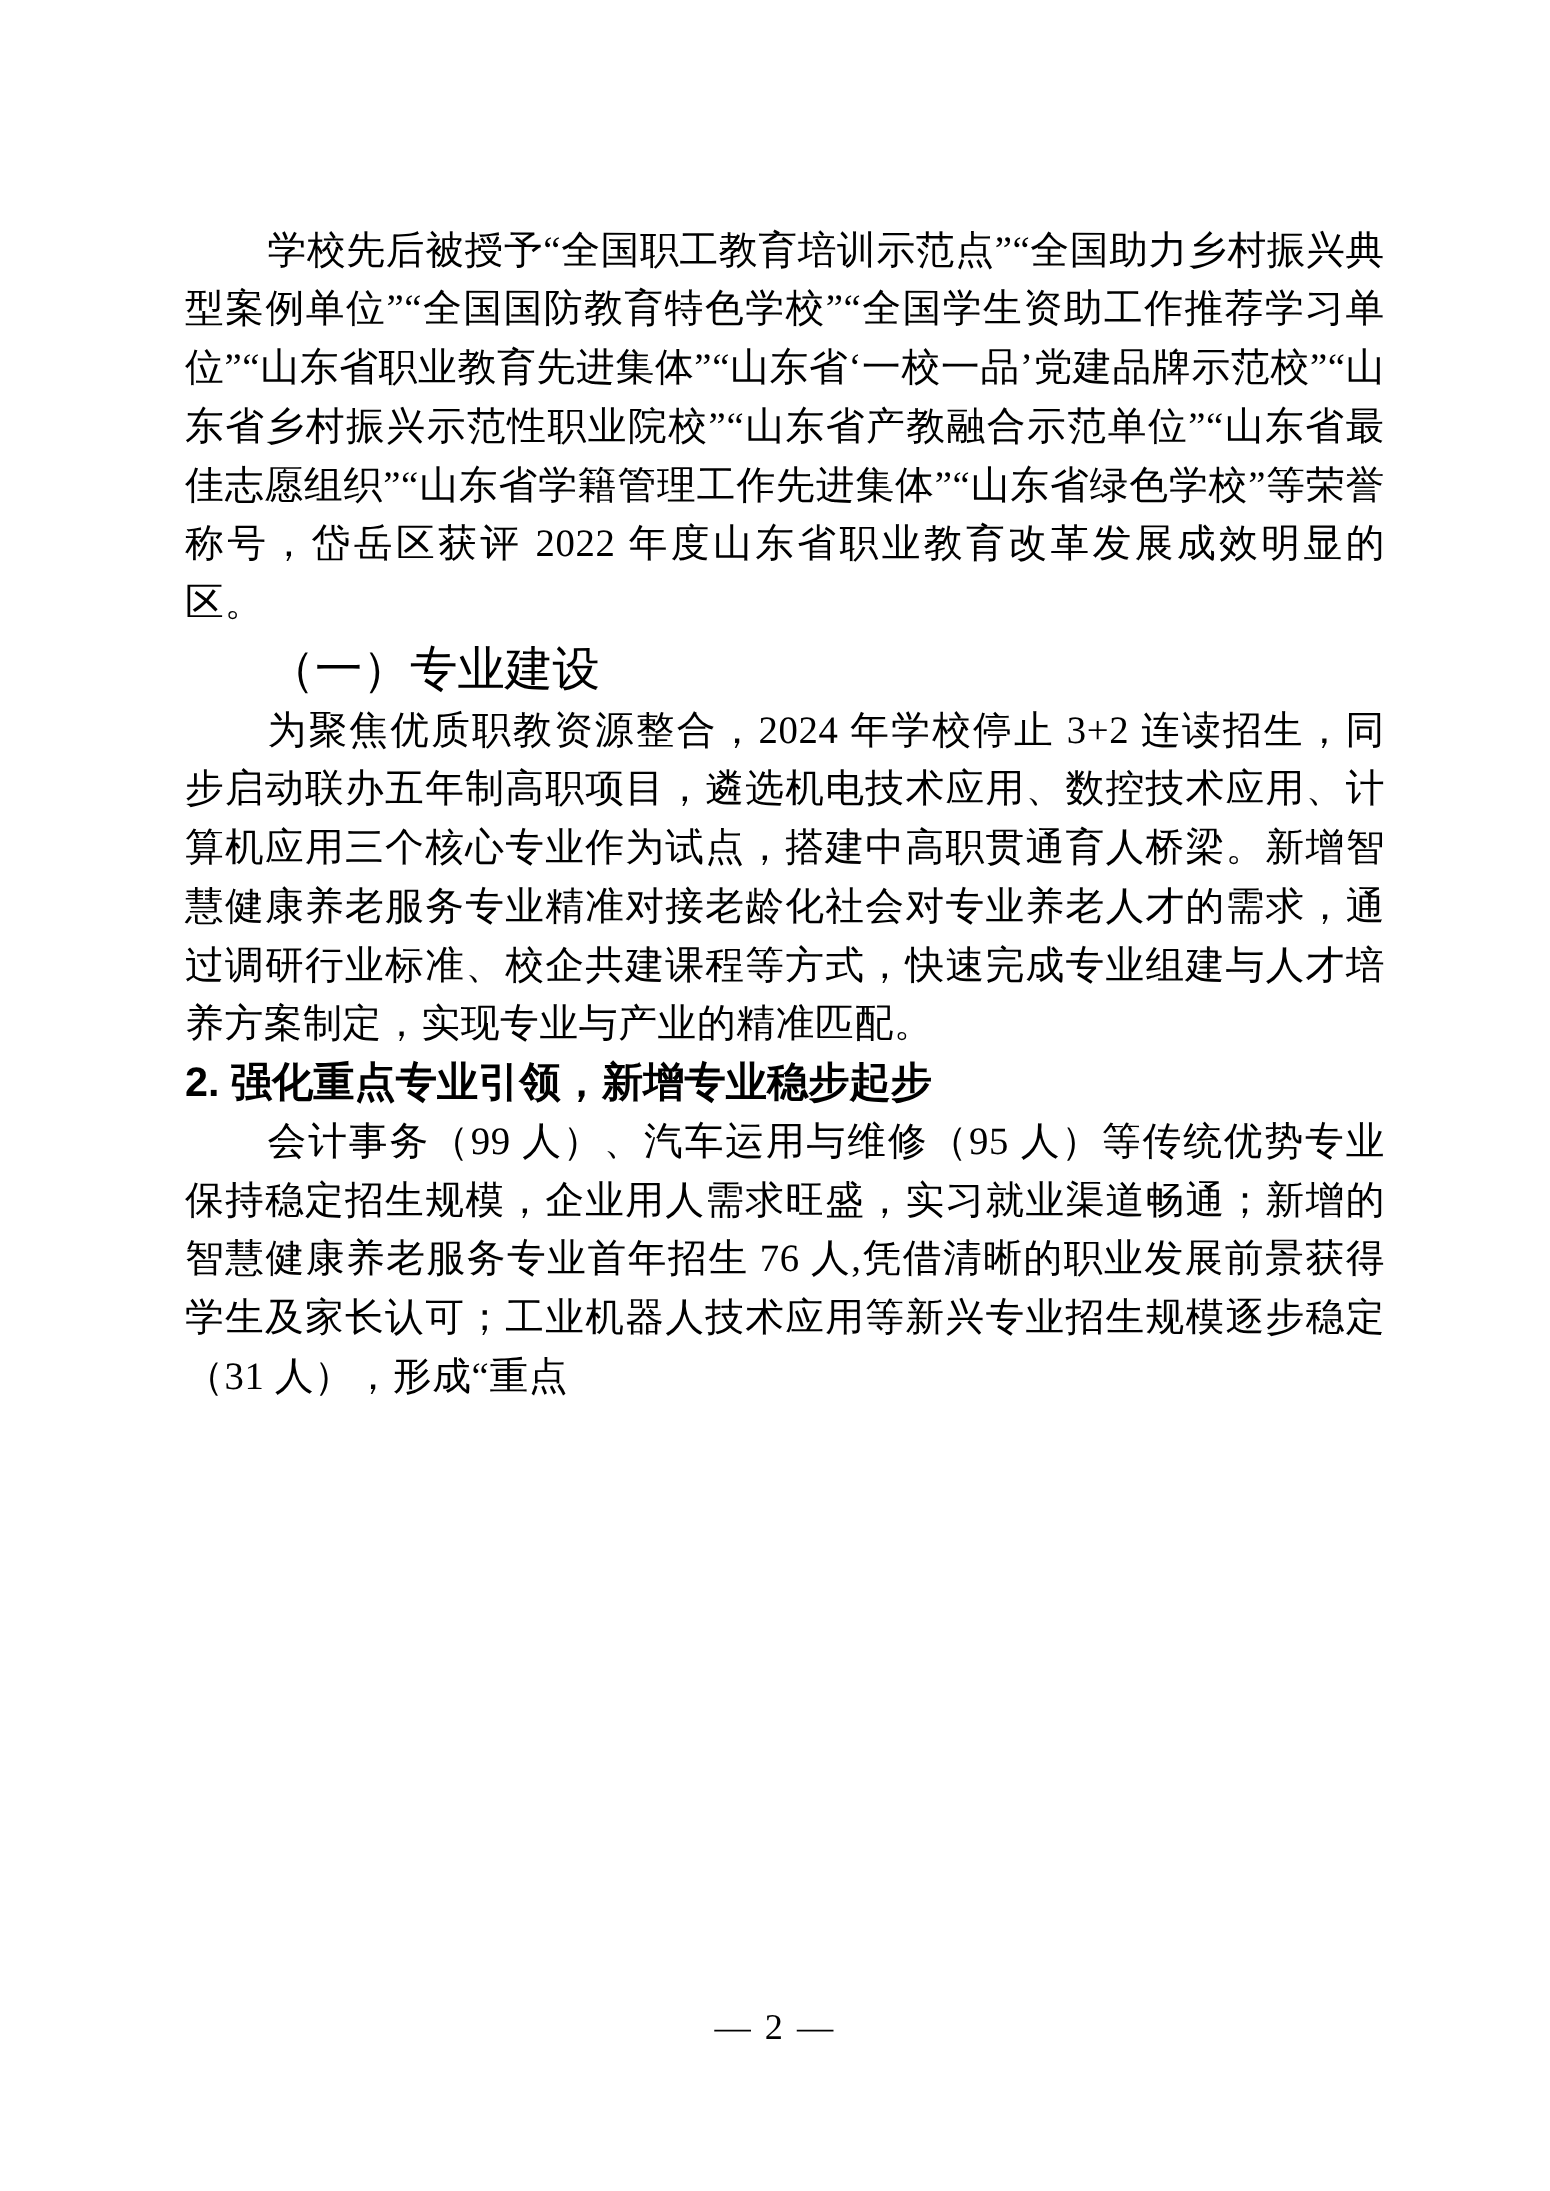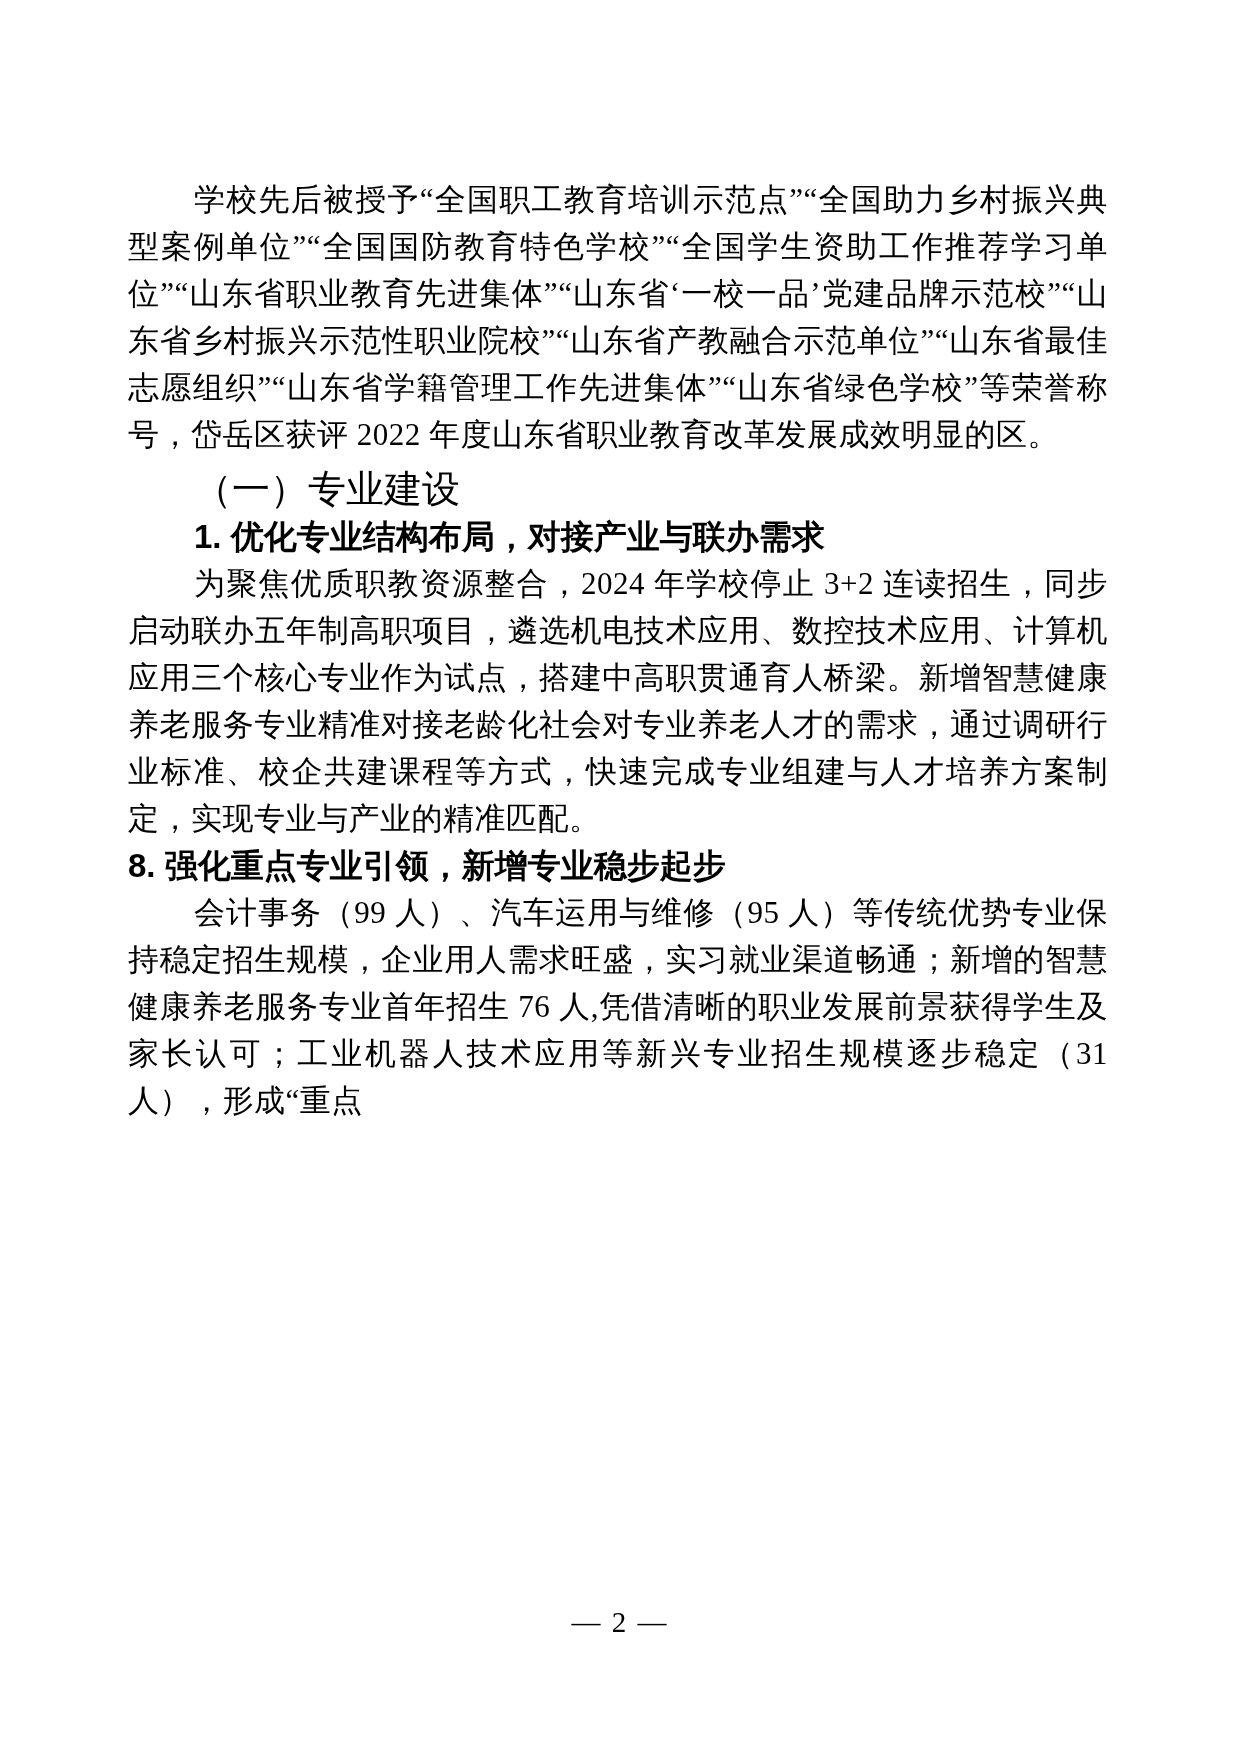--- a/index.html
+++ b/index.html
@@ -15,21 +15,21 @@
     color: #000000;
   }
   .page {
     position: absolute;
     inset: 0;
     background: #ffffff;
     overflow: hidden;
   }
   .content {
     position: absolute;
-    left: 128px;
+    left: 148px;
     right: 132px;
     top: 176px;
   }
   .para {
     margin: 0;
     font-size: 31px;
     line-height: 47px;
     text-align: justify;
     text-indent: 66px;
     font-weight: normal;
@@ -72,19 +72,18 @@
     letter-spacing: 2px;
   }
 </style>
 </head>
 <body>
 
 <div class="page">
   <div class="content">
     <p class="para">学校先后被授予“全国职工教育培训示范点”“全国助力乡村振兴典型案例单位”“全国国防教育特色学校”“全国学生资助工作推荐学习单位”“山东省职业教育先进集体”“山东省‘一校一品’党建品牌示范校”“山东省乡村振兴示范性职业院校”“山东省产教融合示范单位”“山东省最佳志愿组织”“山东省学籍管理工作先进集体”“山东省绿色学校”等荣誉称号，岱岳区获评 2022 年度山东省职业教育改革发展成效明显的区。</p>
     <h3 class="h-section">（一）专业建设</h3>
-    <h4 class="h-num indent">1. 优化专业结构布局，对接产业与联办需求</h4>
     <p class="para">为聚焦优质职教资源整合，2024 年学校停止 3+2 连读招生，同步启动联办五年制高职项目，遴选机电技术应用、数控技术应用、计算机应用三个核心专业作为试点，搭建中高职贯通育人桥梁。新增智慧健康养老服务专业精准对接老龄化社会对专业养老人才的需求，通过调研行业标准、校企共建课程等方式，快速完成专业组建与人才培养方案制定，实现专业与产业的精准匹配。</p>
-    <h4 class="h-num">8. 强化重点专业引领，新增专业稳步起步</h4>
+    <h4 class="h-num">2. 强化重点专业引领，新增专业稳步起步</h4>
     <p class="para">会计事务（99 人）、汽车运用与维修（95 人）等传统优势专业保持稳定招生规模，企业用人需求旺盛，实习就业渠道畅通；新增的智慧健康养老服务专业首年招生 76 人,凭借清晰的职业发展前景获得学生及家长认可；工业机器人技术应用等新兴专业招生规模逐步稳定（31 人），形成“重点</p>
   </div>
   <div class="footer">— 2 —</div>
 </div>
 
 </body></html>

